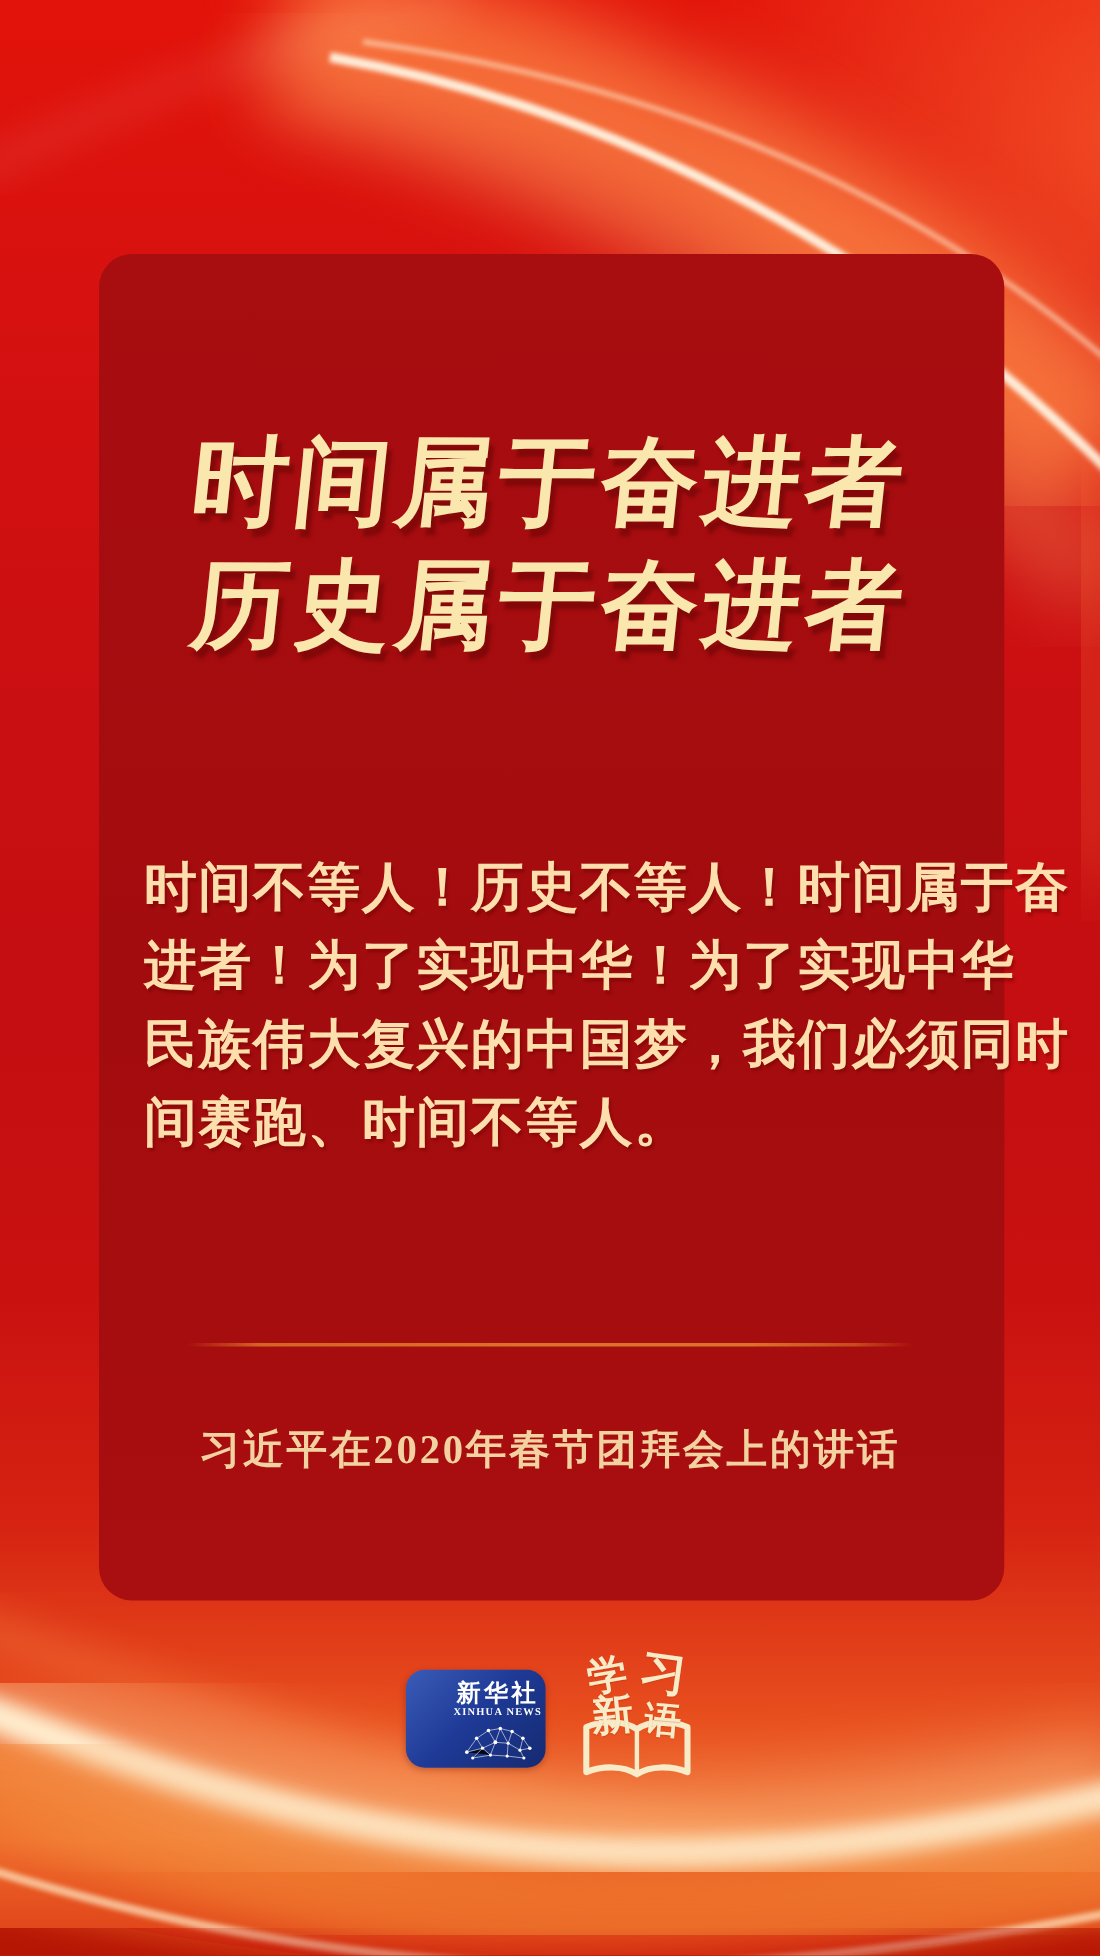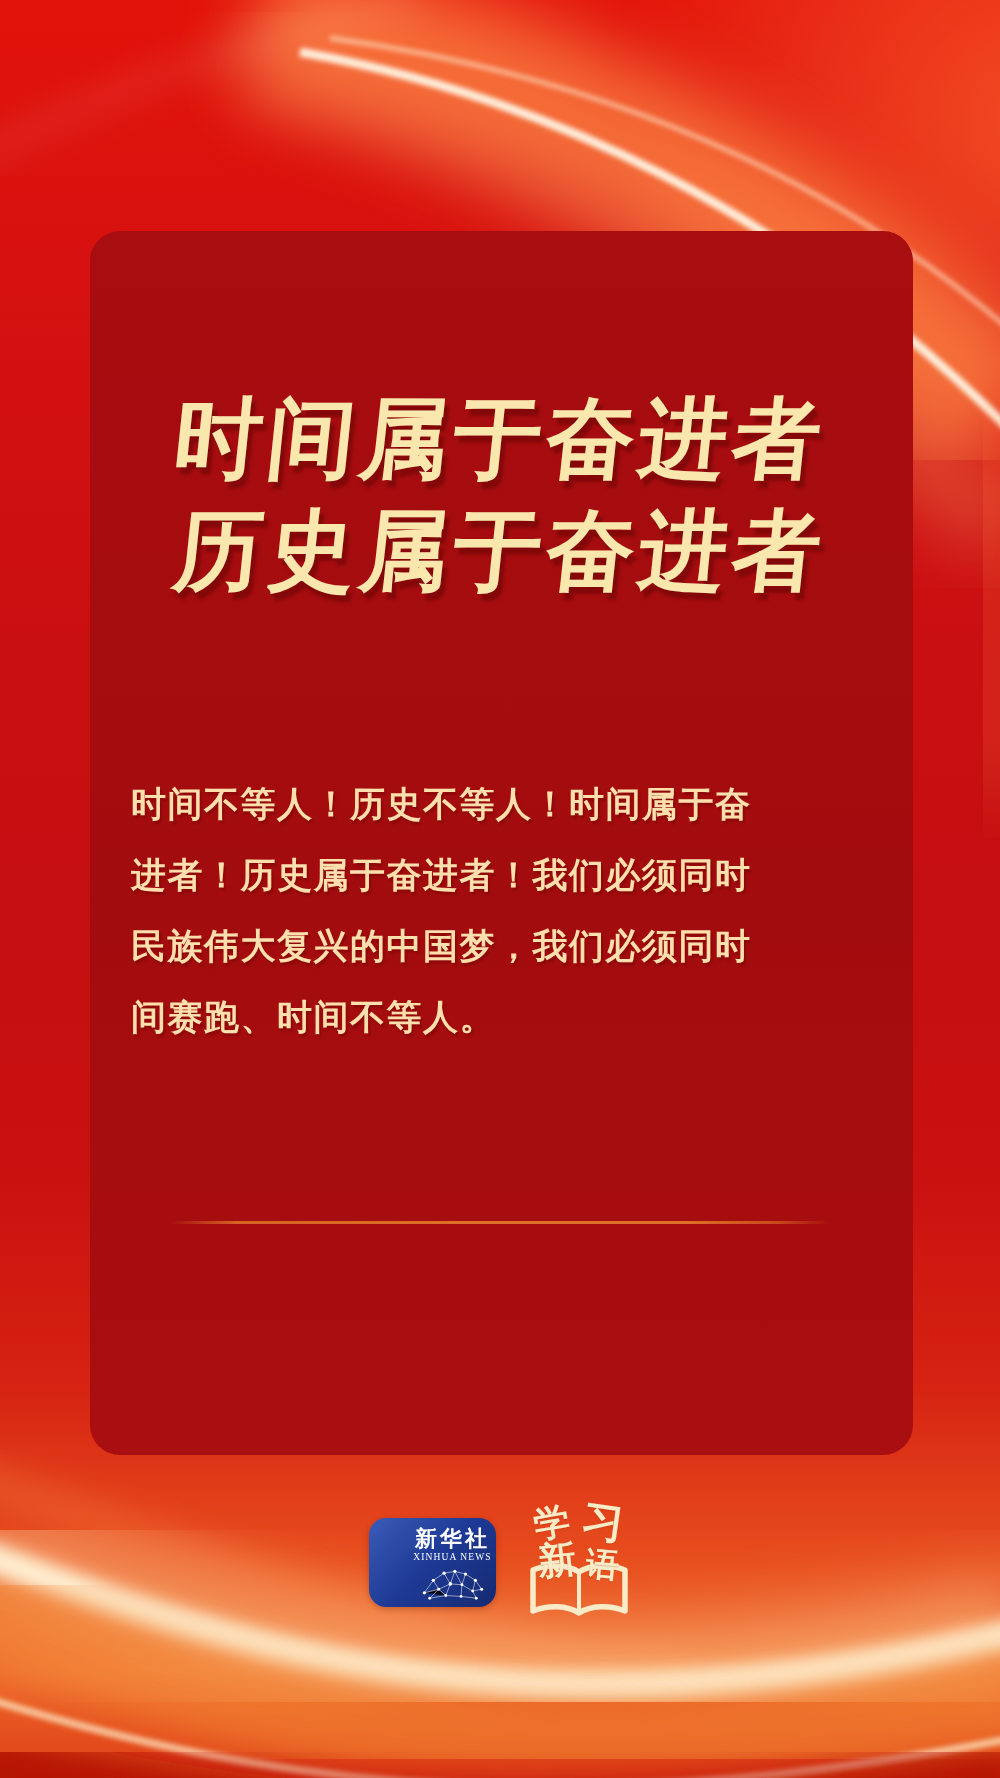--- a/index.html
+++ b/index.html
@@ -32,25 +32,24 @@
     font-size:88px;line-height:112px;letter-spacing:5px;
     color:#f9e7ae;
     transform:skewX(-6deg);
     text-shadow:5px 7px 3px rgba(104,6,6,.55);
     white-space:nowrap;
   }
 
   .quote{position:absolute;left:131px;top:772px;width:762px;}
   .quote .ql{
     font-weight:700;
-    font-size:35px;line-height:71px;letter-spacing:1.5px;
+    font-size:48px;line-height:71px;letter-spacing:1.5px;
     color:#fcdfad;
     text-shadow:2px 3px 2px rgba(100,0,0,.35);
     white-space:nowrap;
-    font-family:Liberation Mono, monospace;
   }
 
   .divider{
     position:absolute;left:170px;top:1221px;width:660px;height:3px;
     background:linear-gradient(90deg,
       rgba(222,114,38,0) 0%, rgba(222,114,38,.85) 10%,
       #dd7127 45%, #dd7127 78%, rgba(222,114,38,.6) 92%, rgba(222,114,38,0) 100%);
     border-radius:2px;
   }
 
@@ -68,21 +67,21 @@
     background:linear-gradient(135deg,#3a5cb8 0%,#1e3a96 48%,#152a71 100%);
     box-shadow:0 2px 6px rgba(60,0,0,.25);
     text-align:center;overflow:hidden;padding-left:41px;
   }
   .xinhua .cn{
     margin-top:9px;
     font-family:"Liberation Serif",serif;font-weight:700;
     font-size:22px;letter-spacing:3px;color:#ffffff;line-height:24px;
   }
   .xinhua .en{
-    font-family:"Liberation Serif",serif;font-weight:400;
+    font-family:"Liberation Serif",serif;font-weight:700;
     font-size:9.5px;letter-spacing:1.1px;color:#ffffff;line-height:12px;
   }
   .xinhua svg{display:block;margin:3px auto 0;}
 
   .xuexi{position:relative;width:106px;height:114px;}
   .xuexi .bookicon{position:absolute;left:0;bottom:0;}
   .xuexi .ch{
     position:absolute;
     font-family:"Liberation Serif",serif;font-weight:700;
     color:#f8ecc8;text-shadow:0 1px 1px rgba(150,40,0,.25);
@@ -134,27 +133,28 @@
 
   <div class="panel"></div>
 
   <div class="headline">
     <div class="hl">时间属于奋进者</div>
     <div class="hl">历史属于奋进者</div>
   </div>
 
   <div class="quote">
     <div class="ql">时间不等人！历史不等人！时间属于奋</div>
-    <div class="ql">进者！历史属于奋进者！我们必须同时</div>
+    <div class="ql">进者！为了实现中华！为了实现中华</div>
     <div class="ql">民族伟大复兴的中国梦，我们必须同时</div>
     <div class="ql">间赛跑、时间不等人。</div>
   </div>
 
   <div class="divider"></div>
 
+  <div class="src src-attr">习近平在2020年春节团拜会上的讲话</div>
 
   <div class="footer">
 
     <div class="xinhua">
       <div class="cn">新华社</div>
       <div class="en">XINHUA NEWS</div>
       <svg width="72" height="34" viewBox="0 0 72 38" aria-hidden="true">
         <g stroke="#ffffff" stroke-width="0.7" opacity="0.85">
           <path d="M4 30 L14 16 L26 8 L38 6 L50 9 L61 16 L68 26" fill="none"></path>
           <path d="M10 36 L28 33 L45 34 L62 36" fill="none"></path>

